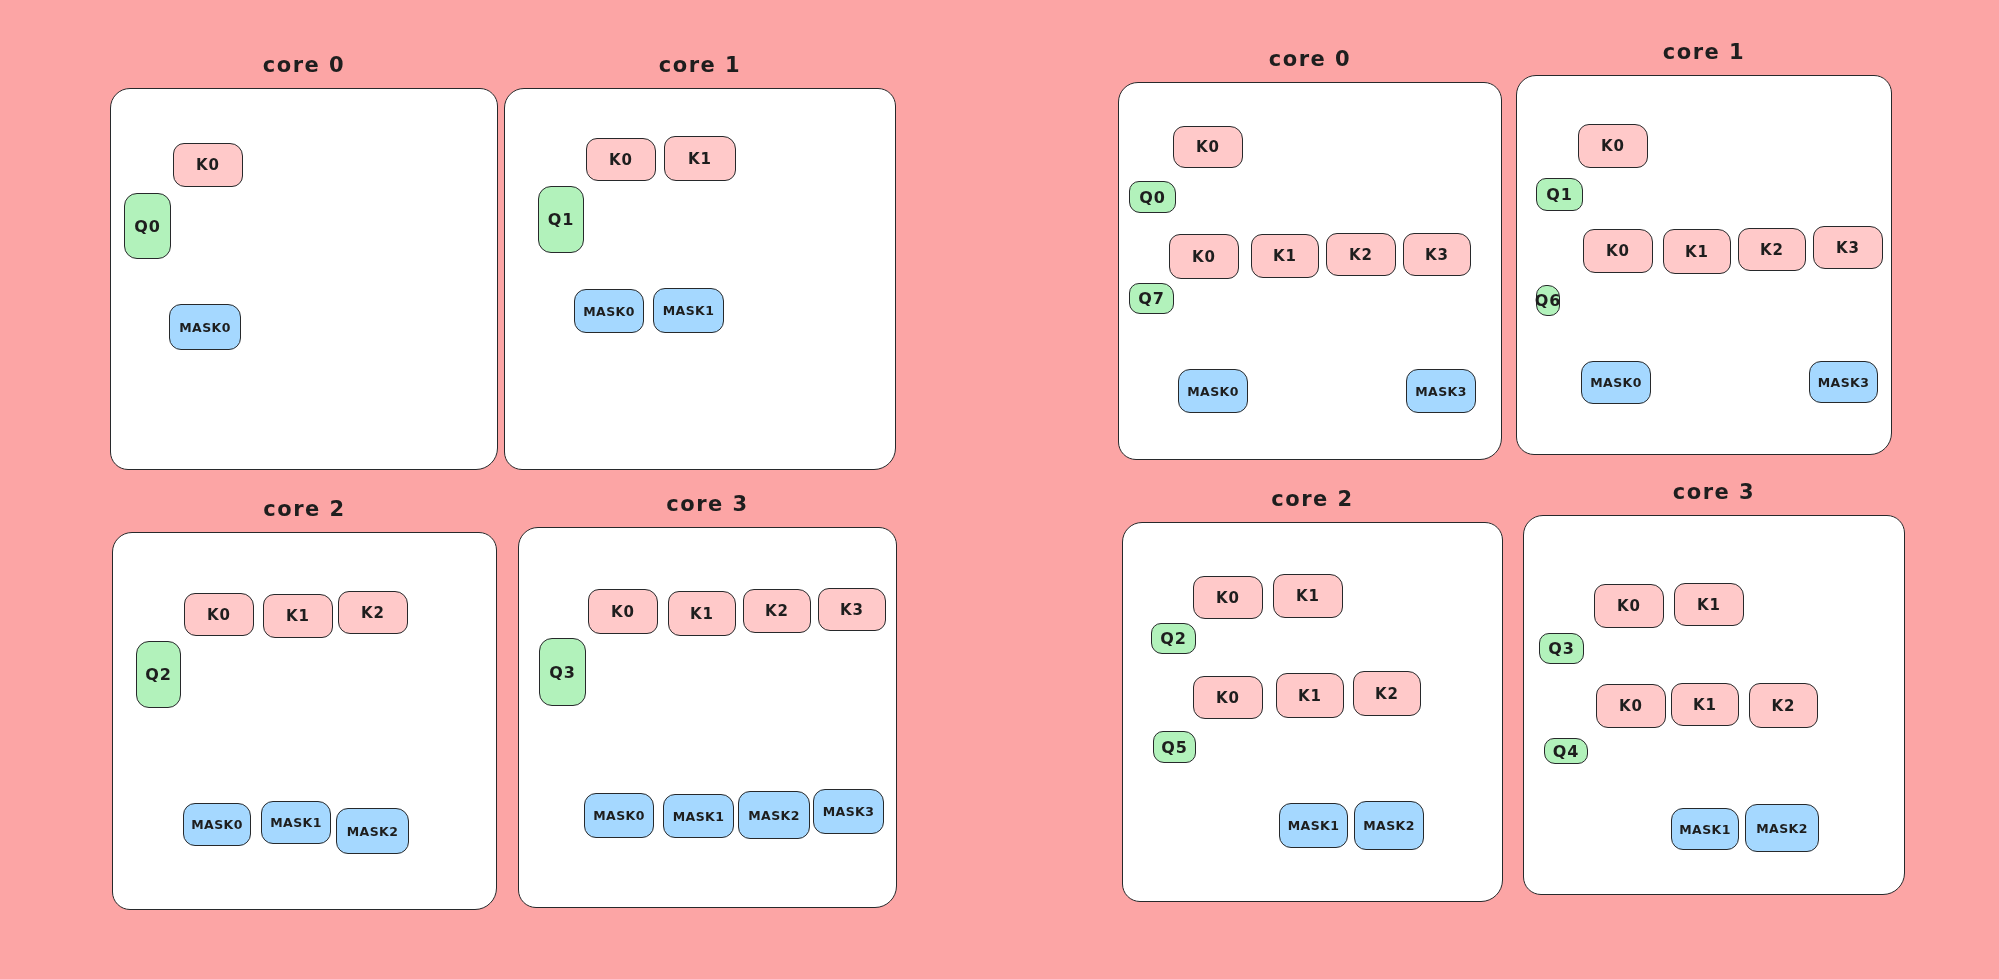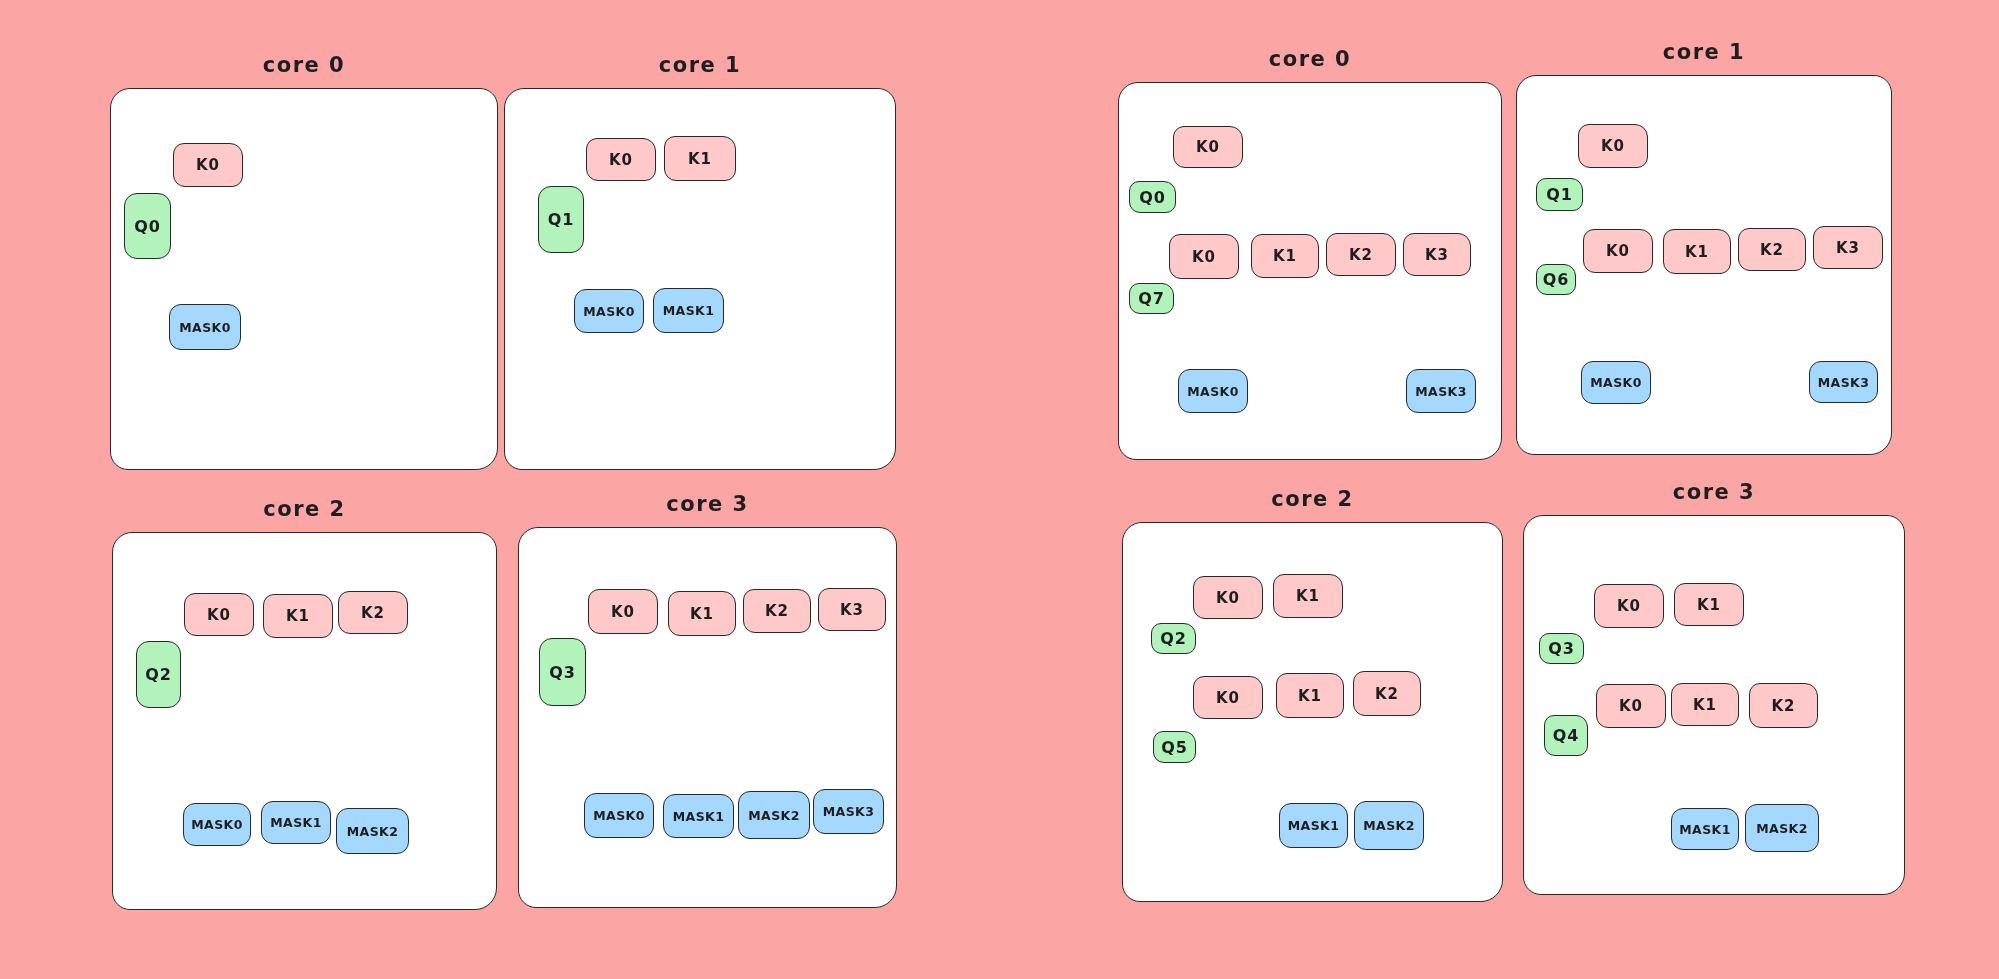--- a/index.html
+++ b/index.html
@@ -105,21 +105,21 @@
       <div class="chip mask" style="left: 287px; top: 286px; width: 70px; height: 44px; background: rgb(165, 216, 255); border-color: rgb(39, 41, 43); color: rgb(30, 30, 30);">MASK3</div>
     </div>
     <div class="panel-title" style="left: 1516px; top: 37px; width: 376px; height: 30px; color: rgb(30, 30, 30);">core 1</div>
     <div class="core-box" style="left: 1516px; top: 75px; width: 376px; height: 380px; border-color: rgb(39, 41, 43);">
       <div class="chip k" style="left: 61px; top: 48px; width: 70px; height: 44px; background: rgb(255, 201, 201); border-color: rgb(39, 41, 43); color: rgb(30, 30, 30);">K0</div>
       <div class="chip q" style="left: 19px; top: 102px; width: 47px; height: 33px; background: rgb(178, 242, 187); border-color: rgb(39, 41, 43); color: rgb(30, 30, 30);">Q1</div>
       <div class="chip k" style="left: 66px; top: 153px; width: 70px; height: 44px; background: rgb(255, 201, 201); border-color: rgb(39, 41, 43); color: rgb(30, 30, 30);">K0</div>
       <div class="chip k" style="left: 146px; top: 153px; width: 68px; height: 45px; background: rgb(255, 201, 201); border-color: rgb(39, 41, 43); color: rgb(30, 30, 30);">K1</div>
       <div class="chip k" style="left: 221px; top: 152px; width: 68px; height: 43px; background: rgb(255, 201, 201); border-color: rgb(39, 41, 43); color: rgb(30, 30, 30);">K2</div>
       <div class="chip k" style="left: 296px; top: 150px; width: 70px; height: 43px; background: rgb(255, 201, 201); border-color: rgb(39, 41, 43); color: rgb(30, 30, 30);">K3</div>
-      <div class="chip q" style="left: 19px; top: 188px; width: 40px; height: 31px; background: rgb(178, 242, 187); border-color: rgb(39, 41, 43); color: rgb(30, 30, 30);">Q6</div>
+      <div class="chip q" style="left: 19px; top: 209px; width: 24px; height: 31px; background: rgb(178, 242, 187); border-color: rgb(39, 41, 43); color: rgb(30, 30, 30);">Q6</div>
       <div class="chip mask" style="left: 64px; top: 285px; width: 70px; height: 43px; background: rgb(165, 216, 255); border-color: rgb(39, 41, 43); color: rgb(30, 30, 30);">MASK0</div>
       <div class="chip mask" style="left: 292px; top: 285px; width: 69px; height: 42px; background: rgb(165, 216, 255); border-color: rgb(39, 41, 43); color: rgb(30, 30, 30);">MASK3</div>
     </div>
     <div class="panel-title" style="left: 1122px; top: 484px; width: 381px; height: 30px; color: rgb(30, 30, 30);">core 2</div>
     <div class="core-box" style="left: 1122px; top: 522px; width: 381px; height: 380px; border-color: rgb(39, 41, 43);">
       <div class="chip k" style="left: 70px; top: 53px; width: 70px; height: 43px; background: rgb(255, 201, 201); border-color: rgb(39, 41, 43); color: rgb(30, 30, 30);">K0</div>
       <div class="chip k" style="left: 150px; top: 51px; width: 70px; height: 44px; background: rgb(255, 201, 201); border-color: rgb(39, 41, 43); color: rgb(30, 30, 30);">K1</div>
       <div class="chip q" style="left: 28px; top: 100px; width: 45px; height: 31px; background: rgb(178, 242, 187); border-color: rgb(39, 41, 43); color: rgb(30, 30, 30);">Q2</div>
       <div class="chip k" style="left: 70px; top: 153px; width: 70px; height: 43px; background: rgb(255, 201, 201); border-color: rgb(39, 41, 43); color: rgb(30, 30, 30);">K0</div>
       <div class="chip k" style="left: 153px; top: 150px; width: 68px; height: 45px; background: rgb(255, 201, 201); border-color: rgb(39, 41, 43); color: rgb(30, 30, 30);">K1</div>
@@ -129,17 +129,17 @@
       <div class="chip mask" style="left: 231px; top: 278px; width: 70px; height: 49px; background: rgb(165, 216, 255); border-color: rgb(39, 41, 43); color: rgb(30, 30, 30);">MASK2</div>
     </div>
     <div class="panel-title" style="left: 1523px; top: 477px; width: 382px; height: 30px; color: rgb(30, 30, 30);">core 3</div>
     <div class="core-box" style="left: 1523px; top: 515px; width: 382px; height: 380px; border-color: rgb(39, 41, 43);">
       <div class="chip k" style="left: 70px; top: 68px; width: 70px; height: 44px; background: rgb(255, 201, 201); border-color: rgb(39, 41, 43); color: rgb(30, 30, 30);">K0</div>
       <div class="chip k" style="left: 150px; top: 67px; width: 70px; height: 43px; background: rgb(255, 201, 201); border-color: rgb(39, 41, 43); color: rgb(30, 30, 30);">K1</div>
       <div class="chip q" style="left: 15px; top: 117px; width: 45px; height: 31px; background: rgb(178, 242, 187); border-color: rgb(39, 41, 43); color: rgb(30, 30, 30);">Q3</div>
       <div class="chip k" style="left: 72px; top: 168px; width: 70px; height: 44px; background: rgb(255, 201, 201); border-color: rgb(39, 41, 43); color: rgb(30, 30, 30);">K0</div>
       <div class="chip k" style="left: 147px; top: 167px; width: 68px; height: 43px; background: rgb(255, 201, 201); border-color: rgb(39, 41, 43); color: rgb(30, 30, 30);">K1</div>
       <div class="chip k" style="left: 225px; top: 167px; width: 69px; height: 45px; background: rgb(255, 201, 201); border-color: rgb(39, 41, 43); color: rgb(30, 30, 30);">K2</div>
-      <div class="chip q" style="left: 20px; top: 199px; width: 44px; height: 41px; background: rgb(178, 242, 187); border-color: rgb(39, 41, 43); color: rgb(30, 30, 30);">Q4</div>
+      <div class="chip q" style="left: 20px; top: 222px; width: 44px; height: 26px; background: rgb(178, 242, 187); border-color: rgb(39, 41, 43); color: rgb(30, 30, 30);">Q4</div>
       <div class="chip mask" style="left: 147px; top: 292px; width: 68px; height: 42px; background: rgb(165, 216, 255); border-color: rgb(39, 41, 43); color: rgb(30, 30, 30);">MASK1</div>
       <div class="chip mask" style="left: 221px; top: 288px; width: 74px; height: 48px; background: rgb(165, 216, 255); border-color: rgb(39, 41, 43); color: rgb(30, 30, 30);">MASK2</div>
     </div>
   </div>
 
 </body></html>

